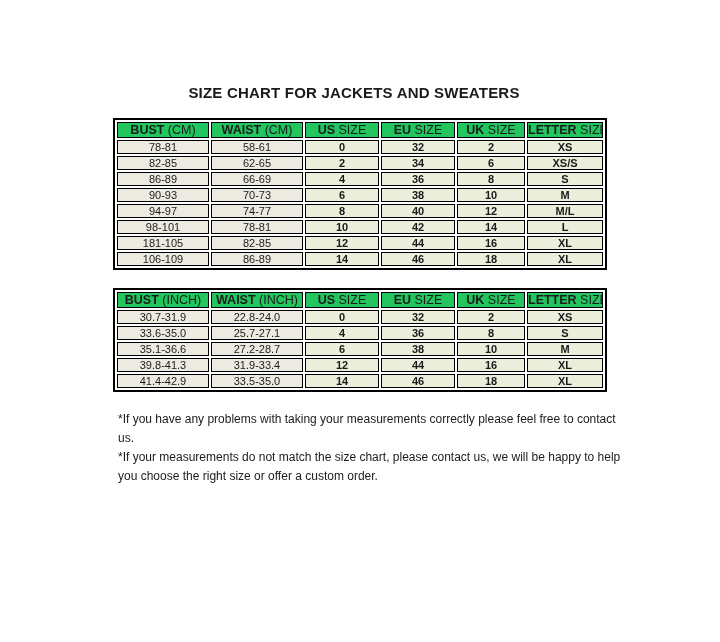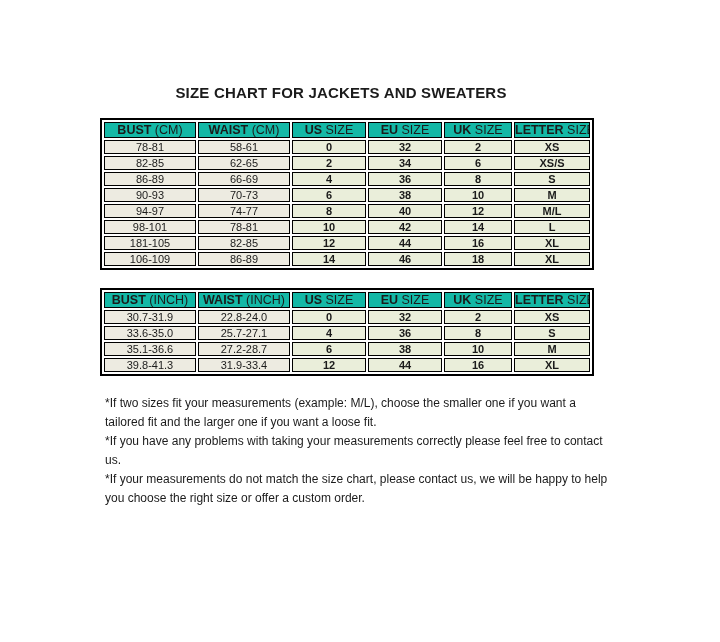--- a/index.html
+++ b/index.html
@@ -11,21 +11,21 @@
   }
   .sheet {
     position: relative;
     width: 720px;
     height: 642px;
     background: #ffffff;
     overflow: hidden;
   }
   .content {
     position: absolute;
-    left: 100px;
+    left: 113px;
     top: 84px;
     width: 482px;
   }
   .page-title {
     margin: 0 0 17px 0;
     font-size: 15px;
     font-weight: bold;
     text-align: center;
     letter-spacing: 0.2px;
     white-space: nowrap;
@@ -42,21 +42,21 @@
   table.size-table th,
   table.size-table td {
     border: 1px solid #000000;
     text-align: center;
     vertical-align: middle;
     padding: 0;
     overflow: hidden;
     white-space: nowrap;
   }
   table.size-table th {
-    background: #14b8a6;
+    background: #22c55e;
     font-size: 12.5px;
     font-weight: normal;
     line-height: 14px;
     height: 16px;
   }
   table.size-table th .b { font-weight: bold; }
   table.size-table td {
     font-size: 11px;
     line-height: 12px;
     height: 14px;
@@ -211,23 +211,30 @@
             <td class="size">M</td>
           </tr>
           <tr>
             <td class="measure">39.8-41.3</td>
             <td class="measure">31.9-33.4</td>
             <td class="size">12</td>
             <td class="size">44</td>
             <td class="size">16</td>
             <td class="size">XL</td>
           </tr>
+          <tr>
+            <td class="measure">41.4-42.9</td>
+            <td class="measure">33.5-35.0</td>
+            <td class="size">14</td>
+            <td class="size">46</td>
+            <td class="size">18</td>
+            <td class="size">XL</td>
+          </tr>
         </tbody>
       </table>
 
     <div class="notes">
-        <p>*If two sizes fit your measurements (example: M/L), choose the smaller one if you want a tailored fit and the larger one if you want a loose fit.</p>
         <p>*If you have any problems with taking your measurements correctly please feel free to contact us.</p>
         <p>*If your measurements do not match the size chart, please contact us, we will be happy to help you choose the right size or offer a custom order.</p>
       </div>
 
   </div>
 </div>
 
 </body></html>

